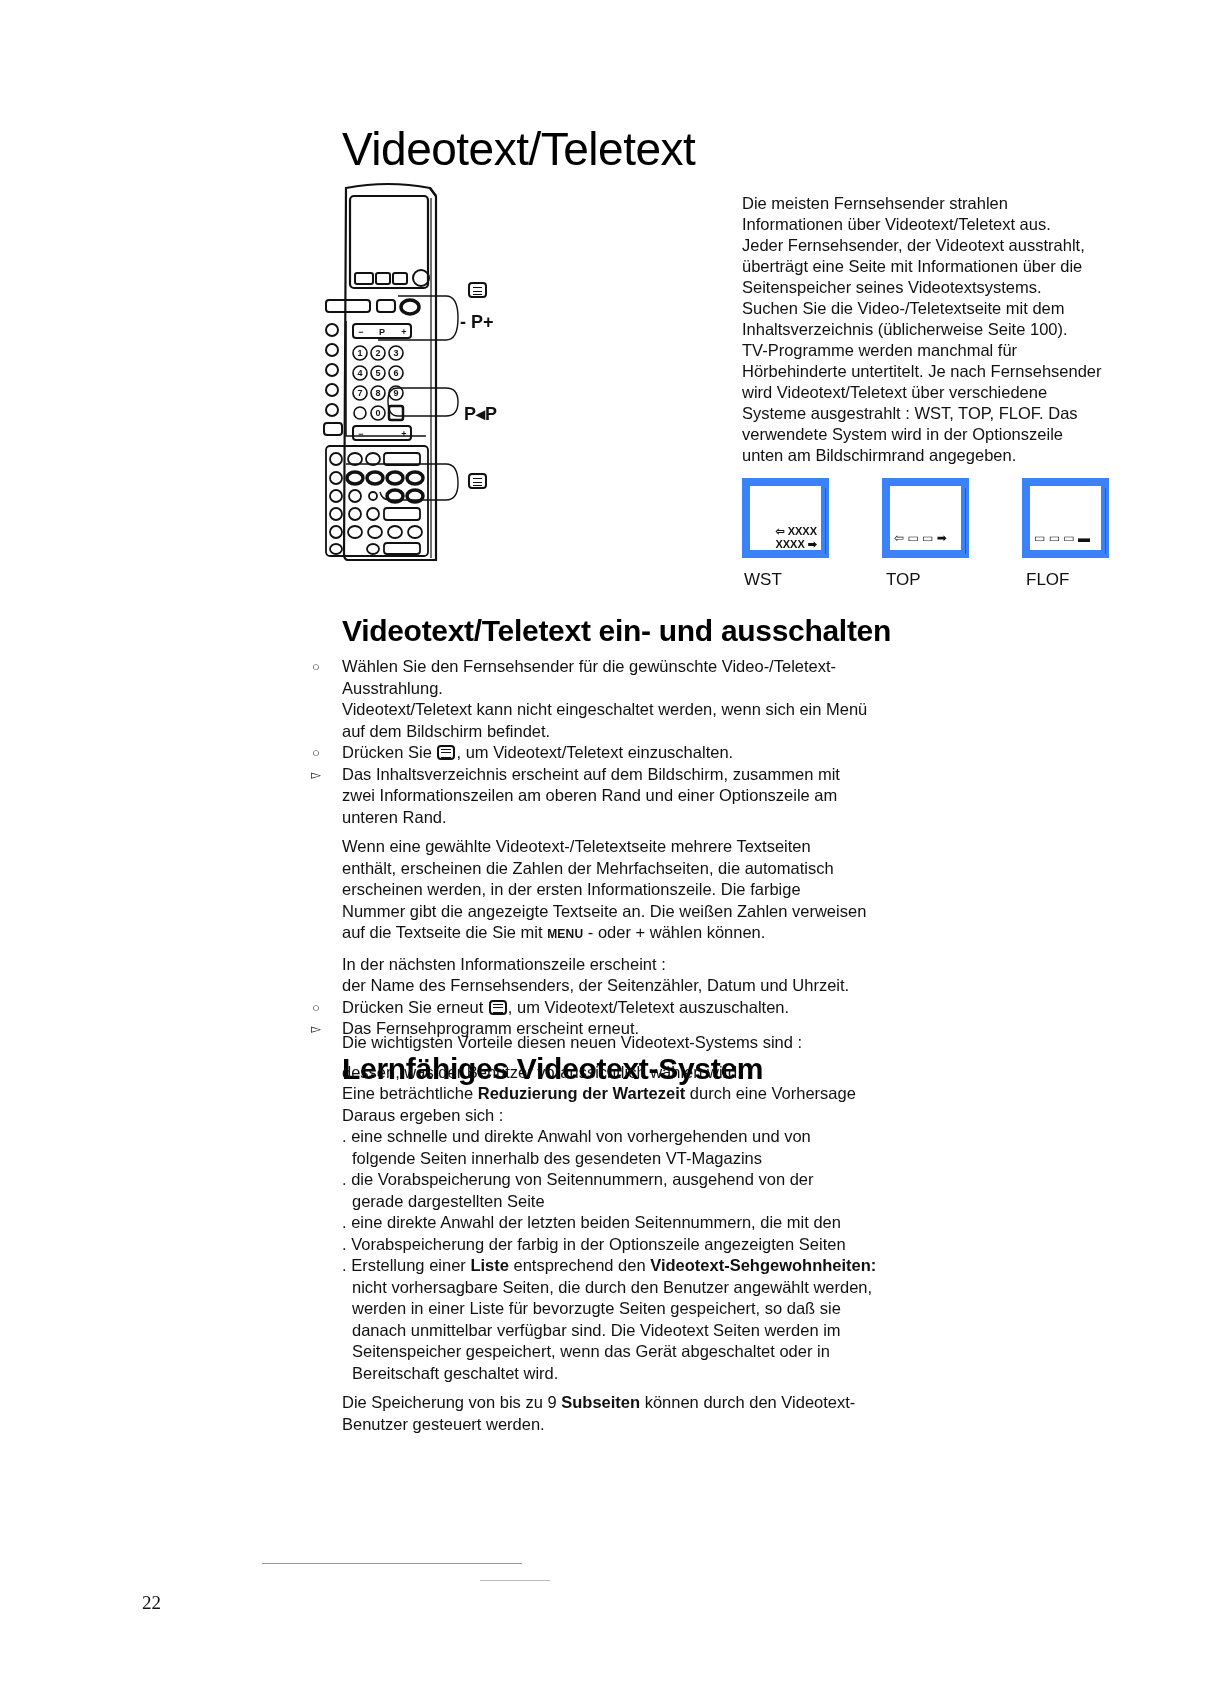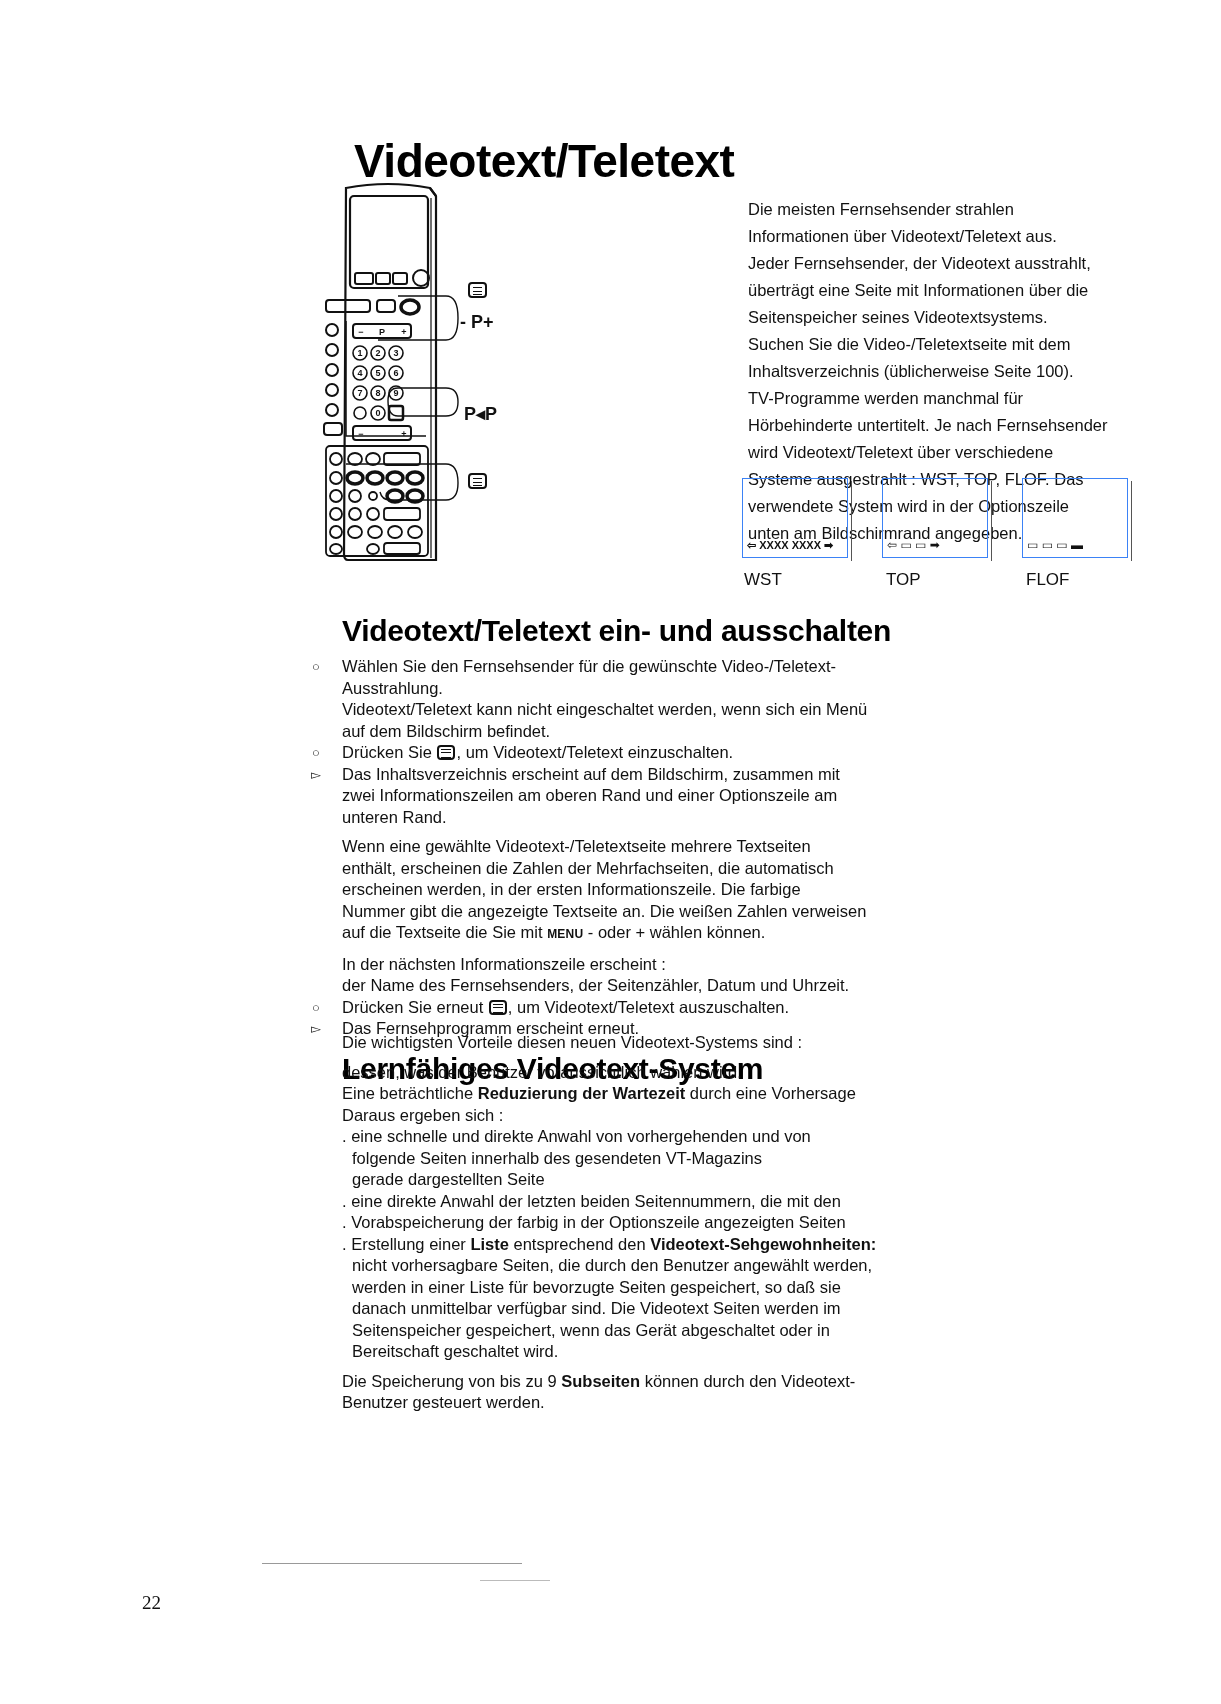--- a/index.html
+++ b/index.html
@@ -1,35 +1,35 @@
 <!DOCTYPE html>
 <html><head>
 <meta charset="utf-8">
 <style>
   html, body { margin: 0; padding: 0; background: #ffffff; }
   body { width: 1221px; height: 1704px; position: relative; overflow: hidden;
          font-family: "Liberation Sans", sans-serif; color: #111; }
   .abs { position: absolute; }
-  h1.title { position: absolute; left: 342px; top: 122px; margin: 12px;
-             font-size: 46px; font-weight: bold; letter-spacing: -0.5px; color: #000; text-align: center; }
+  h1.title { position: absolute; left: 342px; top: 122px; margin: 0;
+             font-size: 46px; font-weight: normal; letter-spacing: -0.5px; color: #000; text-align: center; }
   h2.sec { position: absolute; margin: 0; font-size: 30px; font-weight: bold; color: #000; letter-spacing: -0.3px; }
   .intro { position: absolute; left: 742px; top: 193px; width: 440px;
            font-size: 16.5px; line-height: 21px; color: #111; }
-  .intro p { margin: 6px; }
+  .intro p { margin: 0; }
   .body { position: absolute; font-size: 16.5px; line-height: 21.5px; color: #111; }
   .row { position: relative; padding-left: 37px; }
   .row .mk { position: absolute; left: 0; top: 0; width: 22px; text-align: center; font-size: 13px; }
   .para { padding-left: 37px; margin-top: 8px; }
   .tt-inline { display: inline-block; width: 18px; height: 15px; border: 2px solid #111; border-radius: 4px;
                vertical-align: -2px; position: relative; box-sizing: border-box; margin: 0 1px; }
   .tt-inline::before { content: ""; position: absolute; left: 2px; right: 2px; top: 2px; height: 7px;
                border-top: 1.5px solid #111; border-bottom: 1.5px solid #111; }
   .tt-inline::after { content: ""; position: absolute; left: 2px; right: 2px; top: 5px; border-top: 1.5px solid #111; }
   .menu-sc { font-size: 12px; font-weight: bold; letter-spacing: 0.2px; }
-  .scr { position: absolute; width: 106px; height: 80px; border: 1px solid #3b82f6; box-sizing: border-box; }
+  .scr { position: absolute; width: 87px; height: 80px; border: 8px solid #3b82f6; box-sizing: border-box; text-align: right; }
   .scr::after { content:""; position:absolute; right:-5px; top:2px; bottom:-4px; border-right:1px solid #555; }
   .scr-bar { position: absolute; left: 4px; right: 4px; bottom: 4px; height: 16px; display:flex; align-items:center; gap:4px; font-size: 12px; }
   .scr-label { position: absolute; font-size: 17px; color: #111; }
   .page-num { position: absolute; left: 142px; top: 1592px; font-family: "Liberation Serif", serif; font-size: 19px; }
   .remote-lbl { position: absolute; font-size: 18px; font-weight: bold; color: #111; }
   .smudge { position: absolute; height: 1px; background: #999; }
 </style>
 </head>
 <body>
 
@@ -236,20 +236,21 @@
   <div style="margin-top:8px">
     <div>dessen, was der Benutzer voraussichtlich wählen wird.</div>
     <div><span>Eine beträchtliche </span><b>Reduzierung der Wartezeit</b><span> durch eine Vorhersage</span></div>
     <div>Daraus ergeben sich :</div>
   </div>
   <div>
     <div>. <span>eine schnelle und direkte Anwahl von vorhergehenden und von</span></div>
     <div style="padding-left:10px">folgende Seiten innerhalb des gesendeten VT-Magazins</div>
   </div>
   <div>
+    <div>. <span>die Vorabspeicherung von Seitennummern, ausgehend von der</span></div>
     <div style="padding-left:10px">gerade dargestellten Seite</div>
   </div>
   <div>
     <div>. <span>eine direkte Anwahl der letzten beiden Seitennummern, die mit den</span></div>
   </div>
   <div>
     <div>. <span>Vorabspeicherung der farbig in der Optionszeile angezeigten Seiten</span></div>
   </div>
   <div>
     <div>. <span>Erstellung einer </span><b>Liste</b><span> entsprechend den </span><b>Videotext-Sehgewohnheiten:</b></div>

